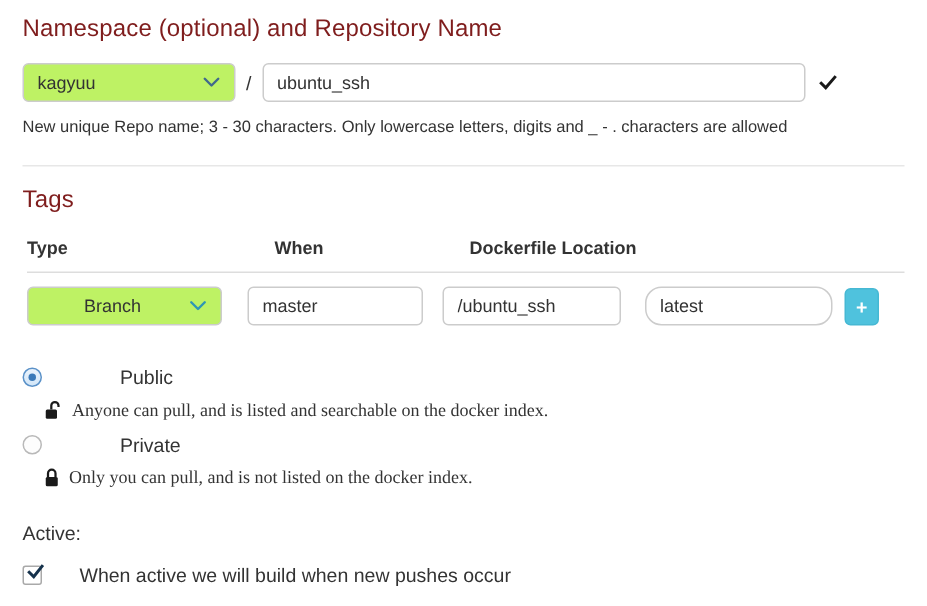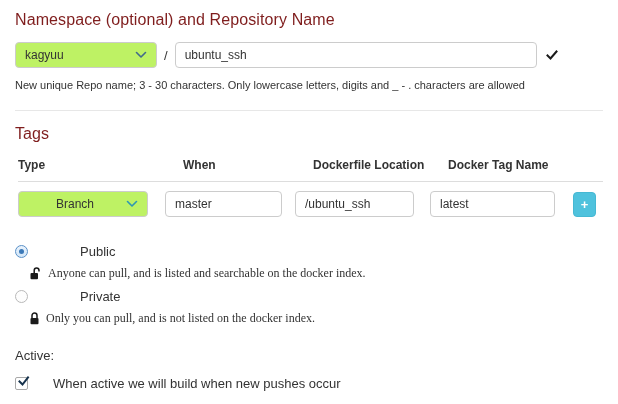--- a/index.html
+++ b/index.html
@@ -47,21 +47,21 @@
   }
   .tag-header-row .th { font-size: 12px; font-weight: bold; color: #333; }
   .th-type { width: 165px; }
   .th-name { width: 130px; }
   .th-dockerfile { width: 135px; }
   .th-tagname { width: 125px; }
   .tag-input-row { display: flex; align-items: center; margin-top: 9px; }
   .type-select { width: 130px; margin-right: 17px; padding-left: 37px; }
   .name-input { width: 117px; margin-right: 13px; }
   .dockerfile-input { width: 119px; margin-right: 16px; }
-  .tagname-input { width: 125px; margin-right: 18px; }
+  .tagname-input { width: 125px; margin-right: 8px; border-radius: 11px; }
   .add-tag-btn {
     width: 23px; height: 25px; border: 1px solid #46b8d3; border-radius: 4px;
     background: #4fc2dd; color: #fff; font-size: 13px; font-weight: bold;
     display: flex; align-items: center; justify-content: center; cursor: pointer;
   }
 
   
   .visibility { margin-top: 27px; }
   .radio-row { display: flex; align-items: center; margin-bottom: 7px; cursor: pointer; gap: 44px; }
   .radio-circle {
@@ -121,21 +121,20 @@
 
   <hr class="section-divider">
 
   <div class="section-heading tags-heading">Tags</div>
 
   <div class="tag-table">
     <div class="tag-header-row">
       <div class="th th-type">Type</div>
       <div class="th th-name">When</div>
       <div class="th th-dockerfile">Dockerfile Location</div>
-      <div class="th th-tagname">Docker Tag Name</div>
     </div>
 
     <div class="tag-input-row">
       <div class="fake-select type-select">
         <span>Branch</span>
         <span class="chevron">
           <svg width="12" height="8" viewBox="0 0 12 8">
             <polyline points="1.5,1.5 6,6 10.5,1.5" fill="none" stroke="#2e96b5" stroke-width="1.6" stroke-linecap="round" stroke-linejoin="round"></polyline>
           </svg>
         </span>

